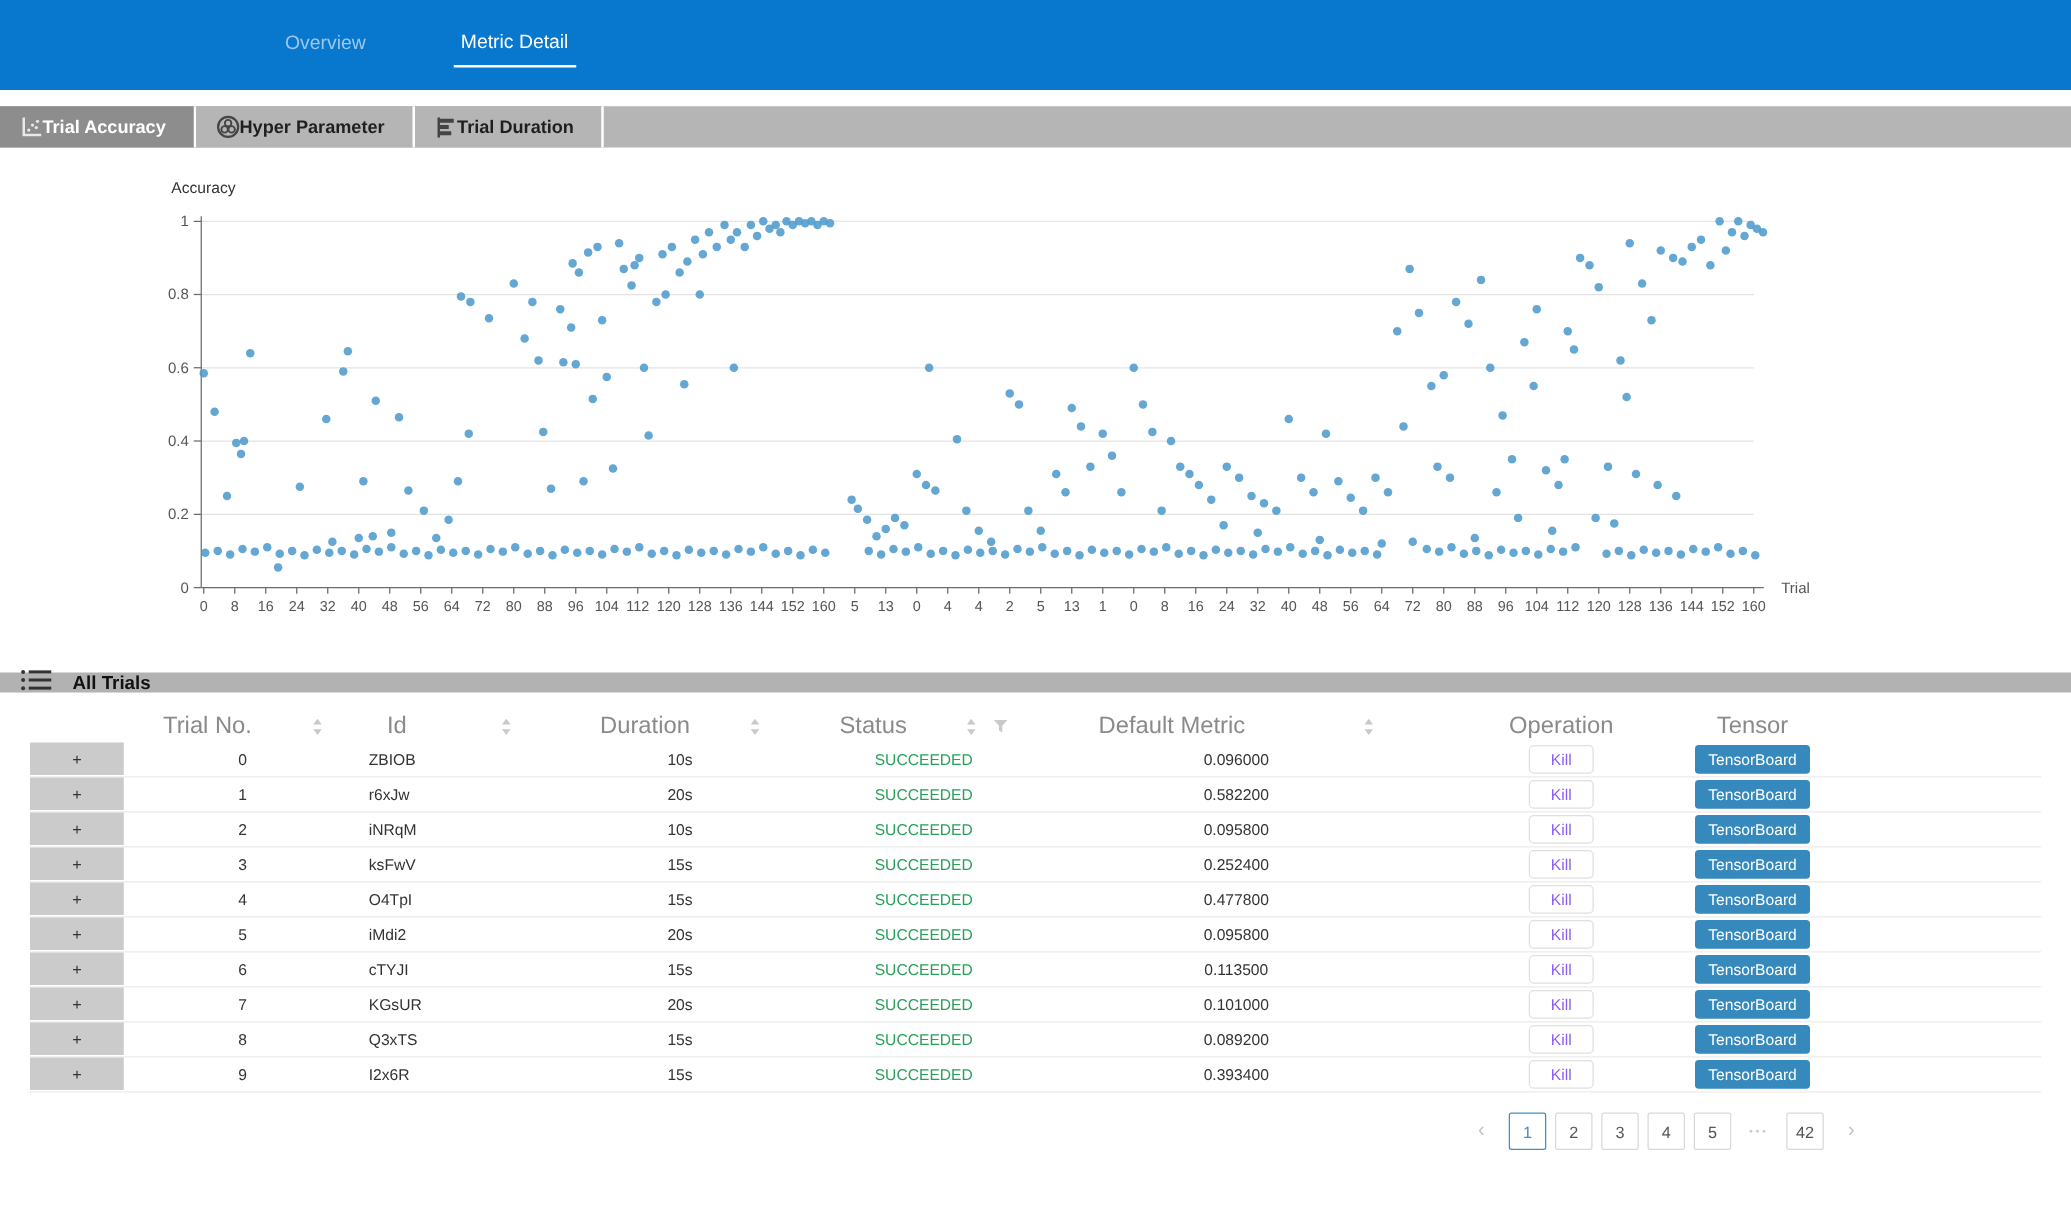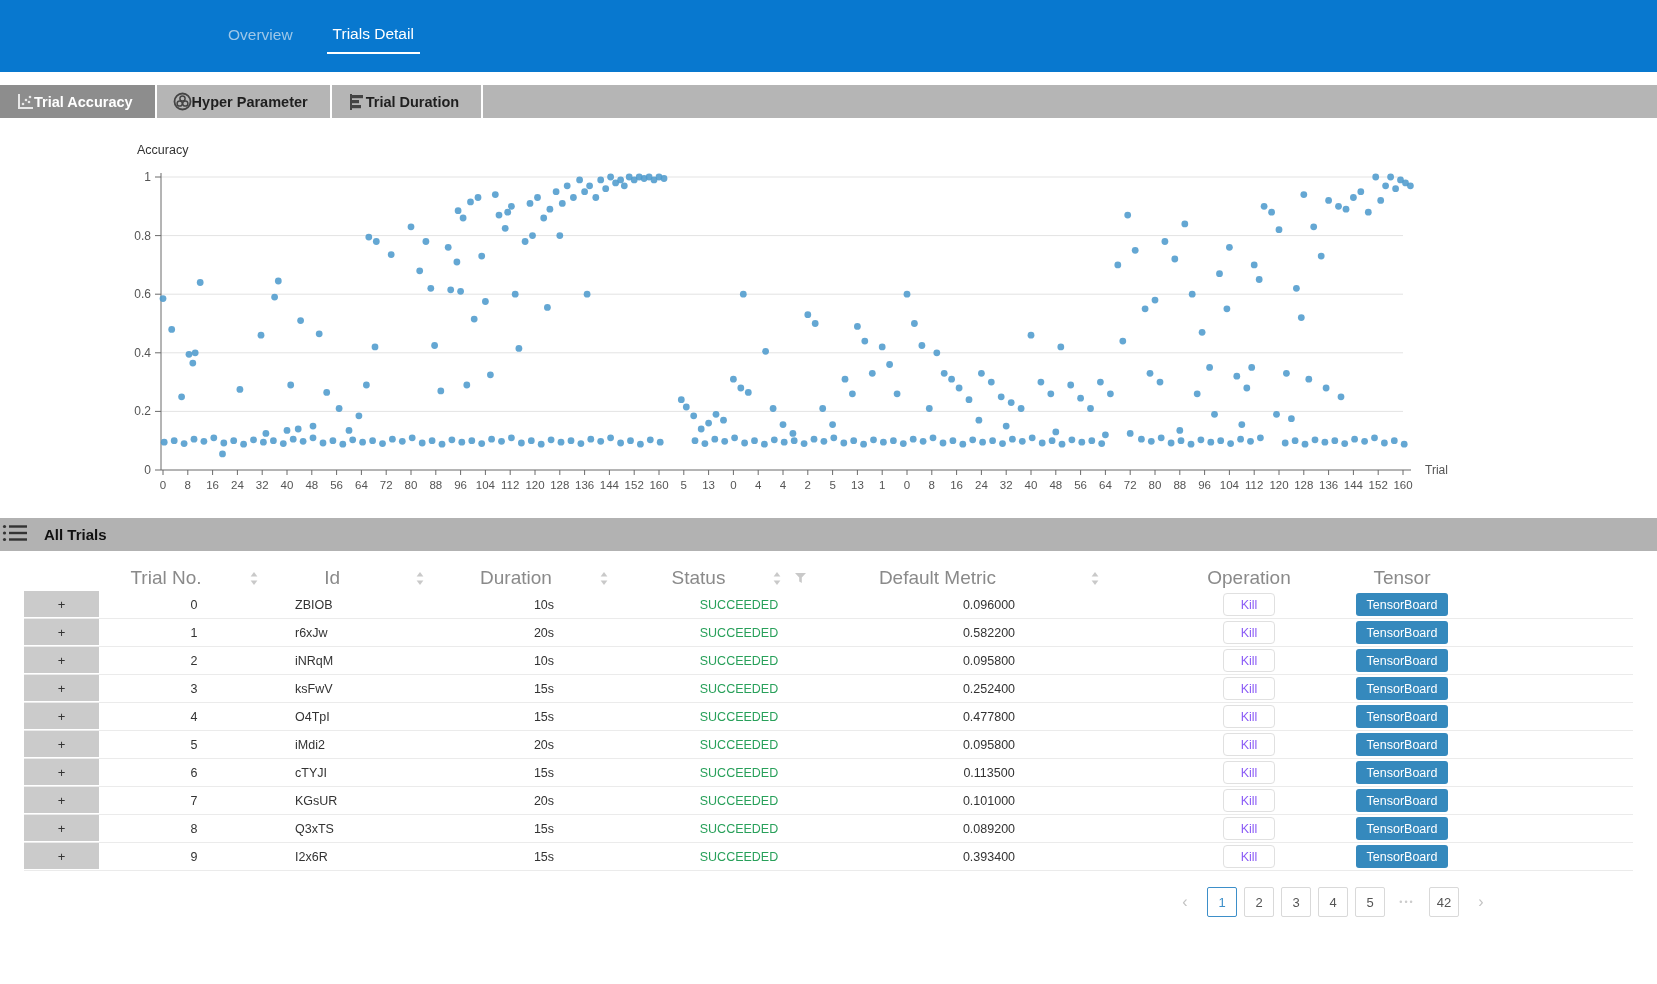--- a/index.html
+++ b/index.html
@@ -4,21 +4,21 @@
 <style>
   * { margin:0; padding:0; box-sizing:border-box; }
   html,body { width:1657px; height:984px; background:#fff; overflow:hidden;
     font-family:"Liberation Sans","DejaVu Sans",sans-serif; }
 
   
   .navbar { position:relative; height:72px; background:#0878cf; }
   .brand { position:absolute; left:30px; top:6px; width:190px; text-align:center; cursor:pointer; }
   .logo-mark { display:block; margin:0 auto; }
   .brand-sub { color:#fff; font-size:12.5px; font-weight:bold; margin-top:1px; white-space:nowrap; }
-  .nav-tabs { position:absolute; left:222px; top:0; height:72px; display:flex; align-items:center; gap:28px; }
+  .nav-tabs { position:absolute; left:222px; top:0; height:72px; display:flex; align-items:center; gap:64px; }
   .nav-tab { color:#9ec7e8; font-size:15.5px; padding:6px 6px 9px 6px; cursor:pointer; }
   .nav-tab.active { color:#fff; border-bottom:2px solid #fff; }
 
   
   .tabstrip { margin-top:13px; height:33px; background:#b5b5b5; display:flex; }
   .ctab { display:flex; align-items:center; padding:0 22px 0 16px; background:#b5b5b5;
     border-right:2px solid #fff; color:#1f1f1f; font-size:14.5px; font-weight:bold; cursor:pointer; }
   .ctab .cicon { display:flex; color:#444; }
   .ctab.active { background:#8d8d8d; color:#fff; }
   .ctab.active .cicon { color:#e8e8e8; }
@@ -27,29 +27,29 @@
   .chart-wrap { width:1488px; height:400px; }
   .c-title { font-size:12.5px; fill:#333; }
   .grid { stroke:#e3e3e3; stroke-width:1; }
   .axis { stroke:#6b6b6b; stroke-width:1; }
   .c-ylab { font-size:12px; fill:#555; text-anchor:end; }
   .c-xlab { font-size:11.5px; fill:#555; text-anchor:middle; }
   .c-xname { font-size:12px; fill:#555; }
   .dot { fill:#4f9bcd; fill-opacity:0.88; }
 
   
-  .section-bar { height:33px; background:#b2b2b2; display:flex; align-items:center; padding-left:2px; gap:16px; }
+  .section-bar { margin-top:20px; height:16px; background:#b2b2b2; display:flex; align-items:center; padding-left:16px; gap:16px; }
   .section-title { font-size:15px; font-weight:bold; color:#111; }
 
   
   .ttable { padding:0 24px; }
   .thead, .trow { display:grid; grid-template-columns:75px 190px 135px 240px 150px 350px 170px 136px; align-items:center; }
   .thead { margin-top:14px; height:26px; color:#8a8a8a; font-size:19px; }
   .hcell { display:flex; align-items:center; justify-content:center; }
-  .hcell.c-id { justify-content:flex-end; padding-left:6px;gap:28px; }
+  .hcell.c-id { justify-content:center; padding-left:6px;gap:28px; }
   .sorter { margin-left:48px; cursor:pointer; }
   .sorter.wide { margin-left:95px; }
   .filter-ic { margin-left:14px; cursor:pointer; }
   .trow { height:28px; border-bottom:1px solid #ebebeb; font-size:12.5px; color:#333; }
   .cell { text-align:center; }
   .c-expand { height:100%; }
   .expand-btn { width:100%; height:26px; background:#cbcbcb; border:none; color:#333; font-size:13px; cursor:pointer; }
   .cell.c-id { text-align:left; padding-left:6px; }
   .cell.c-status { color:#28a05a; }
   .kill-btn { width:52px; height:23px; border:1px solid #e0e0e0; border-radius:4px; background:#fff; color:#8b5cf6; font-size:12.5px; }
@@ -62,21 +62,21 @@
   .pg.chev { border:none; color:#c3c3c3; font-size:16px; }
   .pg.active { border-color:#3d8fc9; color:#3d8fc9; }
   .pg.dots { border:none; color:#ccc; font-size:9px; letter-spacing:2px; cursor:default; }
 </style>
 </head>
 <body>
 
 <div class="navbar">
   <div class="nav-tabs">
     <div class="nav-tab">Overview</div>
-    <div class="nav-tab active">Trials Detail</div>
+    <div class="nav-tab active">Metric Detail</div>
   </div>
 </div>
 
 <div class="tabstrip">
   <div class="ctab active">
     <span class="cicon">
       <svg width="18" height="18" viewBox="0 0 18 18">
           <path d="M3 1 V15 H17" stroke="currentColor" stroke-width="2" fill="none"></path>
           <circle cx="7" cy="11" r="1.3" fill="currentColor"></circle>
           <circle cx="10" cy="7" r="1.3" fill="currentColor"></circle>

